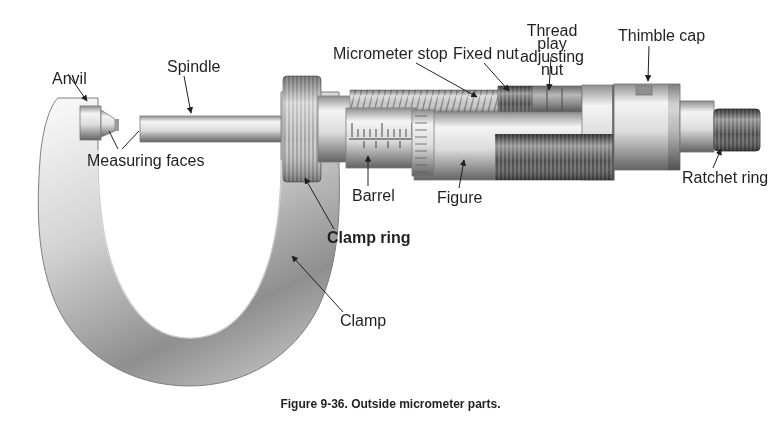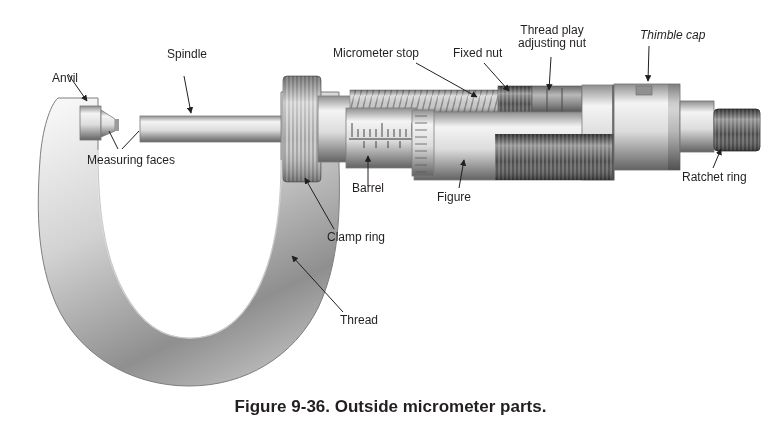--- a/index.html
+++ b/index.html
@@ -9,35 +9,35 @@
     width: 781px;
     height: 423px;
     background: #ffffff;
     overflow: hidden;
     font-family: "Liberation Sans", sans-serif;
     color: #231f20;
   }
   .art { position: absolute; left: 0; top: 0; }
   .lbl {
     position: absolute;
-    font-size: 12px;
+    font-size: 16px;
     line-height: 13px;
     white-space: nowrap;
   }
   .lbl.center {
     text-align: center;
     white-space: pre-line;
   }
   .caption {
     position: absolute;
     left: 0;
     right: 0;
     top: 397px;
     text-align: center;
-    font-size: 17px;
+    font-size: 12px;
     font-weight: bold;
   }
 </style>
 </head>
 <body>
 
 <div class="stage">
 
   <svg class="art" width="781" height="423" viewBox="0 0 781 423">
     <defs>
@@ -198,27 +198,27 @@
       <line x1="649" y1="46" x2="648" y2="81" marker-end="url(#ah)"></line>
       <line x1="368" y1="186" x2="368" y2="156" marker-end="url(#ah)"></line>
       <line x1="459" y1="188" x2="464" y2="160" marker-end="url(#ah)"></line>
       <line x1="713" y1="168" x2="721" y2="149" marker-end="url(#ah)"></line>
       <line x1="334" y1="229" x2="305" y2="178" marker-end="url(#ah)"></line>
       <line x1="343" y1="312" x2="292" y2="256" marker-end="url(#ah)"></line>
     </g>
   </svg>
 
   <div class="lbl" style="left:52px; top:72px;">Anvil</div>
-  <div class="lbl" style="left:167px; top:48px;">Spindle</div>
+  <div class="lbl" style="left:167px; top:60px;">Spindle</div>
   <div class="lbl" style="left:87px; top:154px;">Measuring faces</div>
   <div class="lbl" style="left:333px; top:47px;">Micrometer stop</div>
   <div class="lbl" style="left:453px; top:47px;">Fixed nut</div>
   <div class="lbl center" style="left:512px; top:24px; width:80px;">Thread play
 adjusting nut</div>
-  <div class="lbl" style="left:640px; top:29px;font-style:italic;">Thimble cap</div>
-  <div class="lbl" style="left:352px; top:182px;">Barrel</div>
+  <div class="lbl" style="left:618px; top:29px;">Thimble cap</div>
+  <div class="lbl" style="left:352px; top:189px;">Barrel</div>
   <div class="lbl" style="left:437px; top:191px;">Figure</div>
   <div class="lbl" style="left:682px; top:171px;">Ratchet ring</div>
-  <div class="lbl" style="left:327px; top:231px;">Clamp ring</div>
-  <div class="lbl" style="left:340px; top:314px;">Thread</div>
+  <div class="lbl" style="left:327px; top:231px;font-weight:bold;">Clamp ring</div>
+  <div class="lbl" style="left:340px; top:314px;">Clamp</div>
 
   <div class="caption">Figure 9-36. Outside micrometer parts.</div>
 </div>
 
 </body></html>

